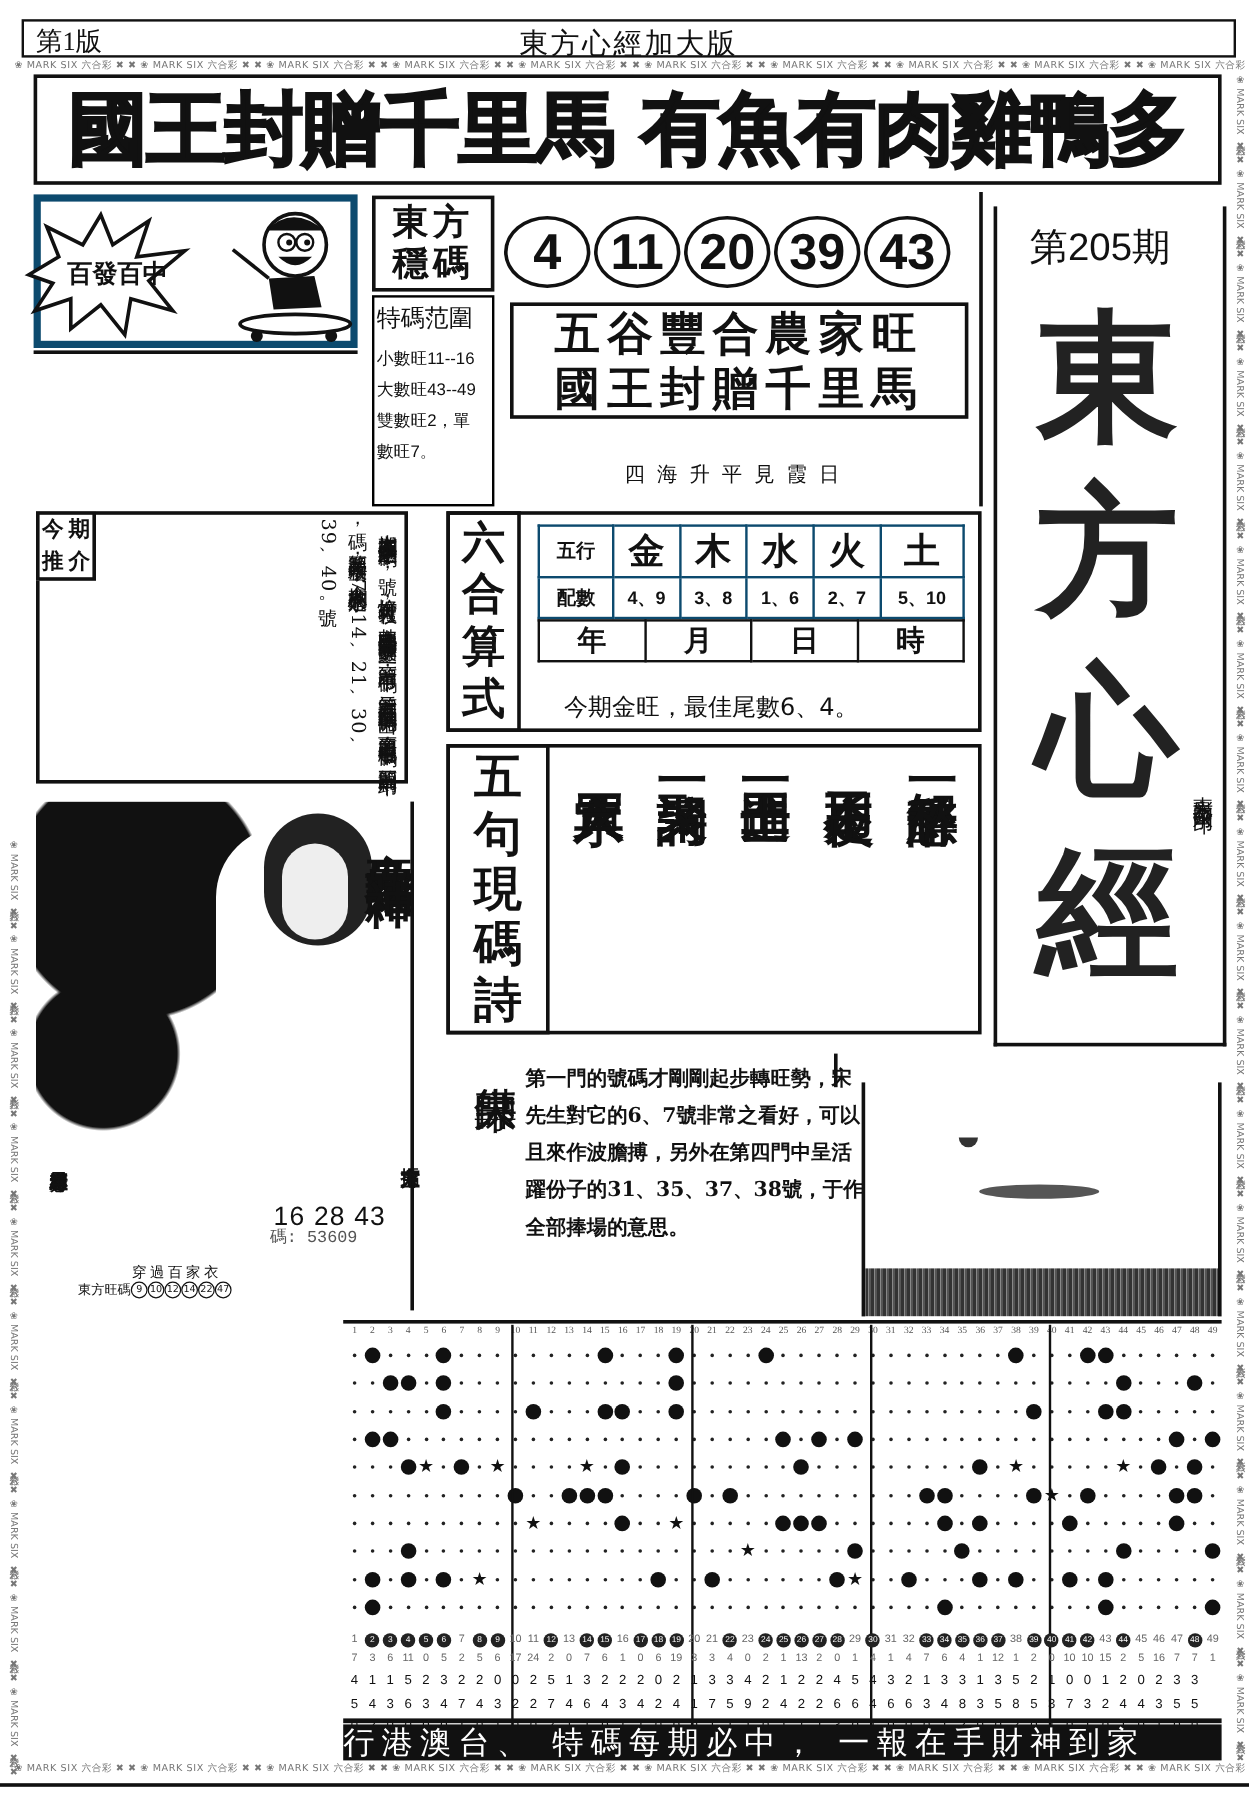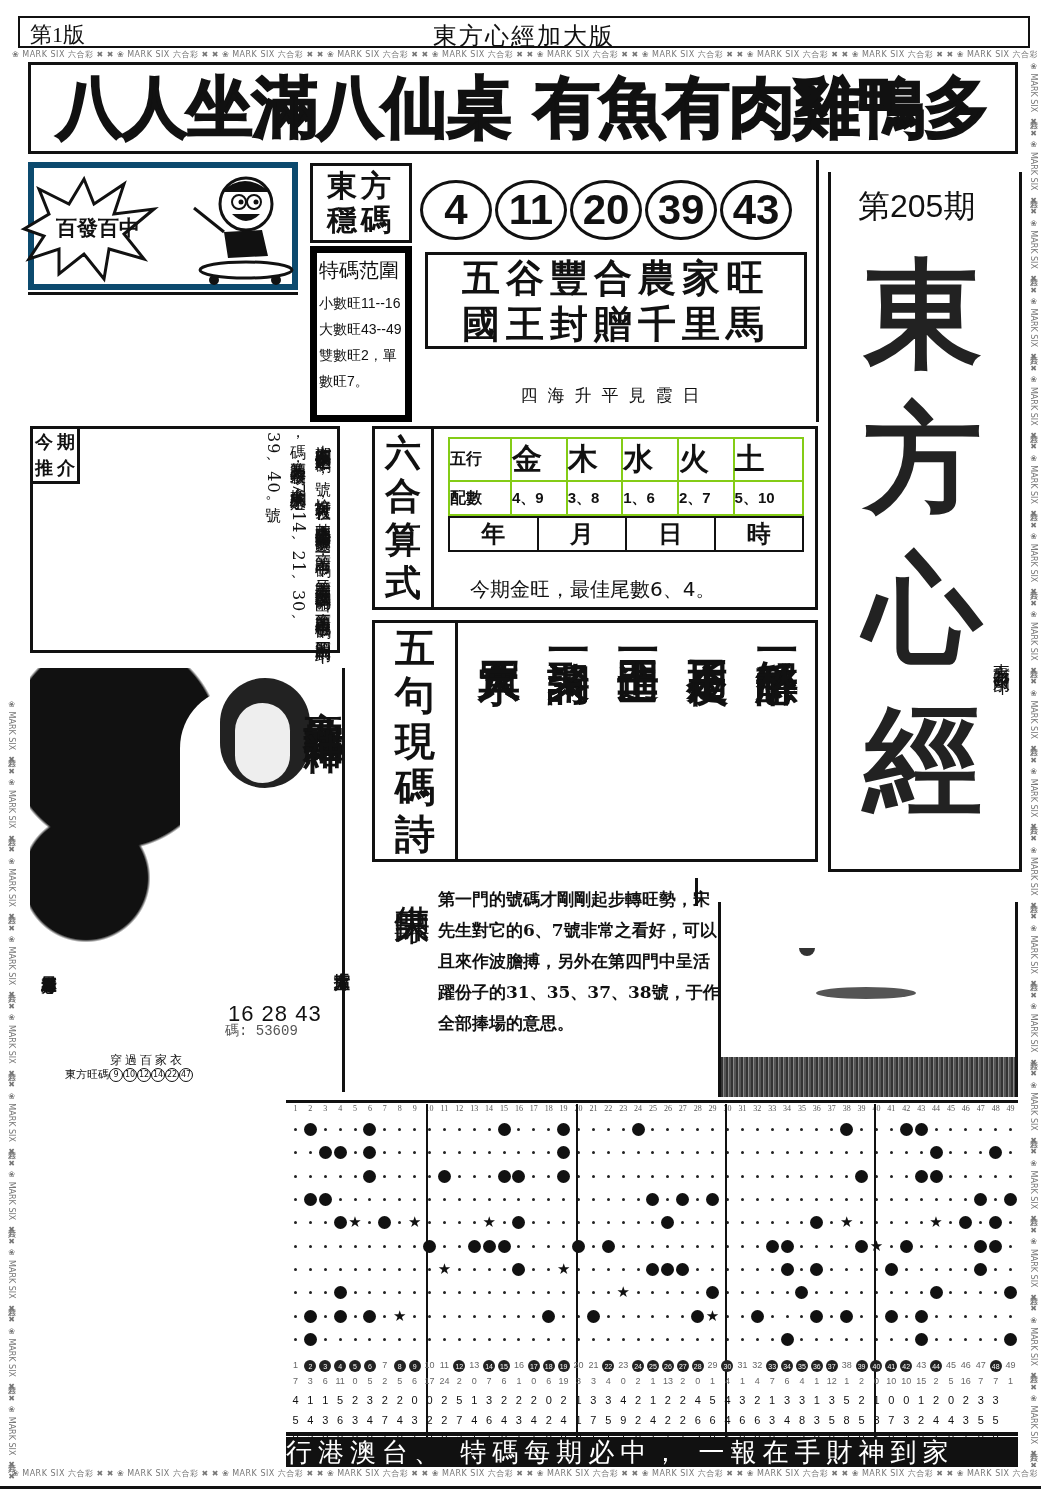--- a/index.html
+++ b/index.html
@@ -29,21 +29,21 @@
   #cartoon .kid { position: absolute; left: 150px; top: 4px; width: 115px; height: 118px; }
   #cartoon-under { left: 28px; top: 292px; width: 270px; height: 3px; background: #111; }
 
   
   #stable-label { left: 310px; top: 163px; width: 102px; height: 80px; border: 3px solid #111; display: flex; flex-direction: column; align-items: center; justify-content: center; }
   #stable-label span { font-size: 30px; font-weight: 900; line-height: 34px; letter-spacing: 4px; }
   #stable-frame { left: 306px; top: 160px; width: 513px; height: 262px; border-right: 3px solid #111; border-top: 0; }
   .ball-row { left: 420px; top: 180px; width: 400px; height: 60px; display: flex; gap: 3px; }
   .ball { width: 72px; height: 60px; border: 3px solid #111; border-radius: 50%; display: flex; align-items: center; justify-content: center; font-size: 42px; font-weight: bold; font-family: "Liberation Sans", sans-serif; }
 
-  #range-box { left: 310px; top: 246px; width: 102px; height: 176px; border: 7px solid #000000; padding: 4px 2px; }
+  #range-box { left: 310px; top: 246px; width: 102px; height: 176px; border: 2px solid #000000; padding: 4px 2px; }
   #range-box .rtitle { font-size: 20px; margin-bottom: 6px; white-space: nowrap; }
   #range-box .rline { font-size: 14px; line-height: 26px; white-space: nowrap; font-family: "Liberation Sans", sans-serif; }
 
   #slogan-box { left: 425px; top: 252px; width: 382px; height: 97px; border: 3px solid #111; display: flex; flex-direction: column; justify-content: center; align-items: center; }
   #slogan-box div { font-size: 38px; font-weight: 900; letter-spacing: 6px; line-height: 46px; }
   #hint { left: 420px; top: 384px; width: 390px; text-align: center; font-size: 17px; letter-spacing: 10px; font-family: "DejaVu Serif", serif; }
 
   
   #issue-frame { left: 828px; top: 172px; width: 194px; height: 700px; border-left: 3px solid #111; border-bottom: 3px solid #111; border-right: 3px solid #111; }
   #issue { left: 858px; top: 185px; font-size: 32px; font-family: "Liberation Sans", sans-serif; }
@@ -54,21 +54,21 @@
   #rec-box { left: 30px; top: 426px; width: 310px; height: 227px; border: 3px solid #111; }
   #rec-label { left: 30px; top: 426px; width: 50px; height: 58px; border: 3px solid #111; display: grid; grid-template-columns: 1fr 1fr; align-items: center; justify-items: center; background:#fff;}
   #rec-label span { font-size: 18px; font-weight: 900; line-height: 20px; }
   #rec-text { left: 40px; top: 430px; width: 296px; height: 220px; writing-mode: vertical-rl; font-size: 16px; line-height: 25px; font-family: "DejaVu Serif", serif; letter-spacing: 1px; padding-top: 2px; }
 
   
   #liuhe-outer { left: 372px; top: 426px; width: 446px; height: 184px; border: 3px solid #111; }
   #liuhe-label { left: 372px; top: 426px; width: 62px; height: 184px; border: 3px solid #111; display: flex; flex-direction: column; align-items: center; justify-content: space-evenly; }
   #liuhe-label span { font-size: 36px; font-weight: 900; line-height: 38px; }
   table.wx { position: absolute; left: 448px; top: 437px; width: 356px; border-collapse: collapse; }
-  table.wx td { border: 2px solid #84cc16; height: 34px; }
+  table.wx td { border: 2px solid #0c4a6e; text-align: center; height: 34px; }
   table.wx .hd { font-size: 16px; font-weight: 900; width: 62px; }
   table.wx .el { font-size: 30px; font-weight: 900; }
   table.wx .num { font-size: 15px; font-weight: bold; font-family: "Liberation Sans", sans-serif; }
   table.gz { position: absolute; left: 448px; top: 516px; width: 356px; border-collapse: collapse; }
   table.gz td { border: 2px solid #111; text-align: center; height: 28px; }
   table.gz .h { font-size: 24px; font-weight: 900; }
   table.gz .v { font-size: 20px; font-family: "DejaVu Sans", sans-serif; font-weight: normal; }
   #liuhe-note { left: 470px; top: 576px; width: 340px; font-size: 20px; white-space: nowrap; }
 
   
@@ -130,21 +130,21 @@
 <div id="hdr" class="abs">
   <span class="edition">第1版</span>
   <span class="title">東方心經加大版</span>
 </div>
 <div id="strip-top" class="abs strip">❀ MARK SIX 六合彩 ✖ ✖ ❀ MARK SIX 六合彩 ✖ ✖ ❀ MARK SIX 六合彩 ✖ ✖ ❀ MARK SIX 六合彩 ✖ ✖ ❀ MARK SIX 六合彩 ✖ ✖ ❀ MARK SIX 六合彩 ✖ ✖ ❀ MARK SIX 六合彩 ✖ ✖ ❀ MARK SIX 六合彩 ✖ ✖ ❀ MARK SIX 六合彩 ✖ ✖ ❀ MARK SIX 六合彩 ✖ ✖ ❀ MARK SIX 六合彩 ✖ ✖ ❀ MARK SIX 六合彩 ✖ ✖ ❀ MARK SIX 六合彩 ✖ ✖ ❀ MARK SIX 六合彩 ✖ ✖ ❀ MARK SIX 六合彩 ✖ ✖ ❀ MARK SIX 六合彩 ✖ ✖ ❀ MARK SIX 六合彩 ✖ ✖ ❀ MARK SIX 六合彩 ✖ ✖ ❀ MARK SIX 六合彩 ✖ ✖ ❀ MARK SIX 六合彩 ✖ ✖ </div>
 <div id="strip-bot" class="abs strip">❀ MARK SIX 六合彩 ✖ ✖ ❀ MARK SIX 六合彩 ✖ ✖ ❀ MARK SIX 六合彩 ✖ ✖ ❀ MARK SIX 六合彩 ✖ ✖ ❀ MARK SIX 六合彩 ✖ ✖ ❀ MARK SIX 六合彩 ✖ ✖ ❀ MARK SIX 六合彩 ✖ ✖ ❀ MARK SIX 六合彩 ✖ ✖ ❀ MARK SIX 六合彩 ✖ ✖ ❀ MARK SIX 六合彩 ✖ ✖ ❀ MARK SIX 六合彩 ✖ ✖ ❀ MARK SIX 六合彩 ✖ ✖ ❀ MARK SIX 六合彩 ✖ ✖ ❀ MARK SIX 六合彩 ✖ ✖ ❀ MARK SIX 六合彩 ✖ ✖ ❀ MARK SIX 六合彩 ✖ ✖ ❀ MARK SIX 六合彩 ✖ ✖ ❀ MARK SIX 六合彩 ✖ ✖ ❀ MARK SIX 六合彩 ✖ ✖ ❀ MARK SIX 六合彩 ✖ ✖ </div>
 <div id="vstrip-right" class="vstrip">❀ MARK SIX 六合彩 ✖ ✖ ❀ MARK SIX 六合彩 ✖ ✖ ❀ MARK SIX 六合彩 ✖ ✖ ❀ MARK SIX 六合彩 ✖ ✖ ❀ MARK SIX 六合彩 ✖ ✖ ❀ MARK SIX 六合彩 ✖ ✖ ❀ MARK SIX 六合彩 ✖ ✖ ❀ MARK SIX 六合彩 ✖ ✖ ❀ MARK SIX 六合彩 ✖ ✖ ❀ MARK SIX 六合彩 ✖ ✖ ❀ MARK SIX 六合彩 ✖ ✖ ❀ MARK SIX 六合彩 ✖ ✖ ❀ MARK SIX 六合彩 ✖ ✖ ❀ MARK SIX 六合彩 ✖ ✖ ❀ MARK SIX 六合彩 ✖ ✖ ❀ MARK SIX 六合彩 ✖ ✖ ❀ MARK SIX 六合彩 ✖ ✖ ❀ MARK SIX 六合彩 ✖ ✖ ❀ MARK SIX 六合彩 ✖ ✖ ❀ MARK SIX 六合彩 ✖ ✖ </div>
 <div id="vstrip-left" class="vstrip">❀ MARK SIX 六合彩 ✖ ✖ ❀ MARK SIX 六合彩 ✖ ✖ ❀ MARK SIX 六合彩 ✖ ✖ ❀ MARK SIX 六合彩 ✖ ✖ ❀ MARK SIX 六合彩 ✖ ✖ ❀ MARK SIX 六合彩 ✖ ✖ ❀ MARK SIX 六合彩 ✖ ✖ ❀ MARK SIX 六合彩 ✖ ✖ ❀ MARK SIX 六合彩 ✖ ✖ ❀ MARK SIX 六合彩 ✖ ✖ ❀ MARK SIX 六合彩 ✖ ✖ ❀ MARK SIX 六合彩 ✖ ✖ ❀ MARK SIX 六合彩 ✖ ✖ ❀ MARK SIX 六合彩 ✖ ✖ ❀ MARK SIX 六合彩 ✖ ✖ ❀ MARK SIX 六合彩 ✖ ✖ ❀ MARK SIX 六合彩 ✖ ✖ ❀ MARK SIX 六合彩 ✖ ✖ ❀ MARK SIX 六合彩 ✖ ✖ ❀ MARK SIX 六合彩 ✖ ✖ </div>
 
 <div id="headline" class="abs">
-  <span>八人坐滿八仙桌 有魚有肉雞鴨多</span>
+  <span>國王封贈千里馬 有魚有肉雞鴨多</span>
 </div>
 
 <div id="cartoon" class="abs">
   <svg class="burst" viewBox="0 0 150 110">
     <polygon points="10,55 35,40 25,15 55,30 70,5 80,30 110,10 100,40 140,35 110,60 130,85 95,75 90,105 70,80 45,100 45,75 15,85 30,62" fill="#fff" stroke="#111" stroke-width="3"></polygon>
   </svg>
   <span class="burst-text">百發百中</span>
   <svg class="kid" viewBox="0 0 115 118">
     <circle cx="62" cy="32" r="26" fill="#fff" stroke="#111" stroke-width="3"></circle>
     <path d="M38 20 Q60 -2 86 20" fill="#111"></path>

